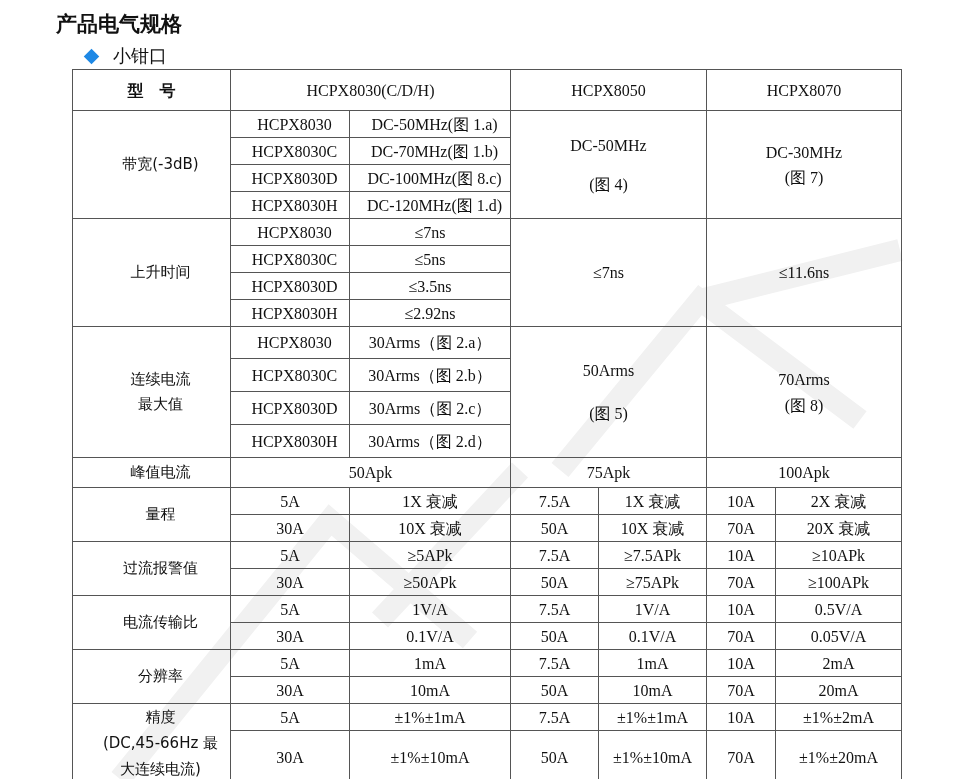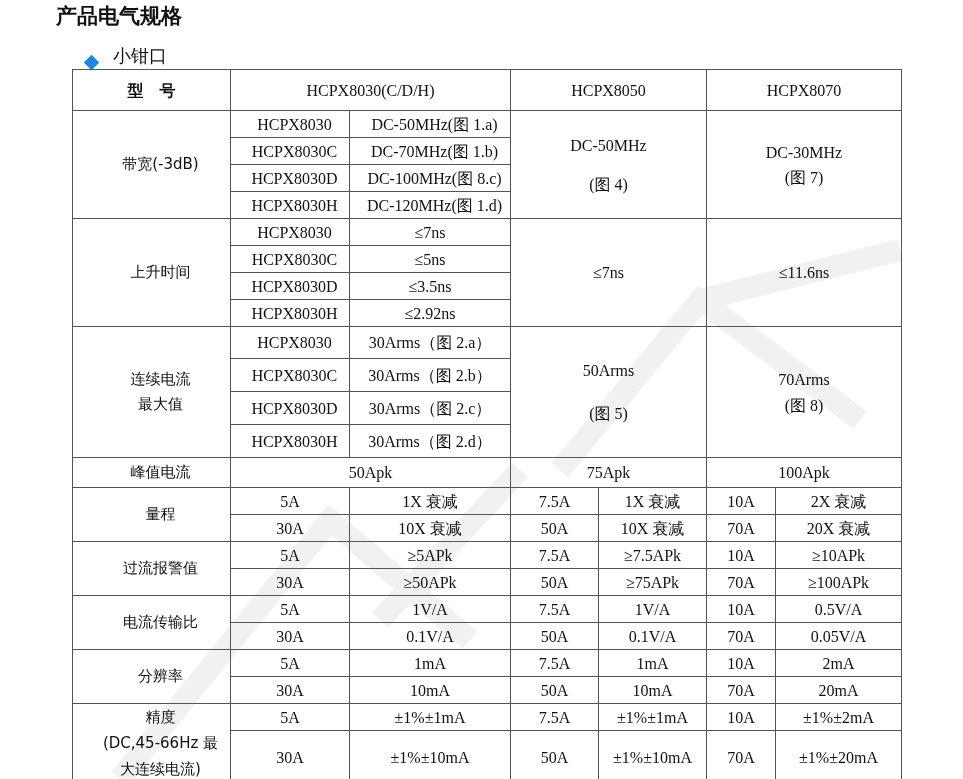--- a/index.html
+++ b/index.html
@@ -1,21 +1,21 @@
 <!DOCTYPE html>
 <html><head>
 <meta charset="utf-8">
 <style>
   html, body { margin:0; padding:0; background:#fff; }
   body { width:963px; height:779px; overflow:hidden; position:relative;
          font-family:"Liberation Serif","DejaVu Serif",serif; color:#111; }
   .watermark { position:absolute; left:0; top:0; width:963px; height:779px; pointer-events:none; z-index:0; }
-  .page-title { position:absolute; left:56px; top:2px; font-family:"DejaVu Sans",sans-serif;
+  .page-title { position:absolute; left:56px; top:10px; font-family:"DejaVu Sans",sans-serif;
                 font-weight:bold; font-size:21px; letter-spacing:0px; color:#111; }
-  .section { position:absolute; left:82px; top:44px; display:flex; align-items:flex-end; gap:16px;
+  .section { position:absolute; left:82px; top:44px; display:flex; align-items:center; gap:16px;
              font-family:"DejaVu Sans",sans-serif; font-size:18px; color:#111; }
   .diamond { width:11px; height:11px; background:#1e88e5; transform:rotate(45deg); margin-left:4px; }
   table.spec { position:absolute; left:72px; top:69px; border-collapse:collapse; z-index:1;
                font-size:16px; table-layout:fixed; }
   table.spec td, table.spec th { border:1px solid #555; padding:0; text-align:center; vertical-align:middle;
                line-height:19px; }
   table.spec th { font-weight:normal; height:40px; font-size:16px; }
   .l { text-align:right; padding-left:18px !important; }
   .ml { text-align:left; padding-left:9px !important; }
   .cjk { font-family:"DejaVu Sans",sans-serif; font-size:15px; }

